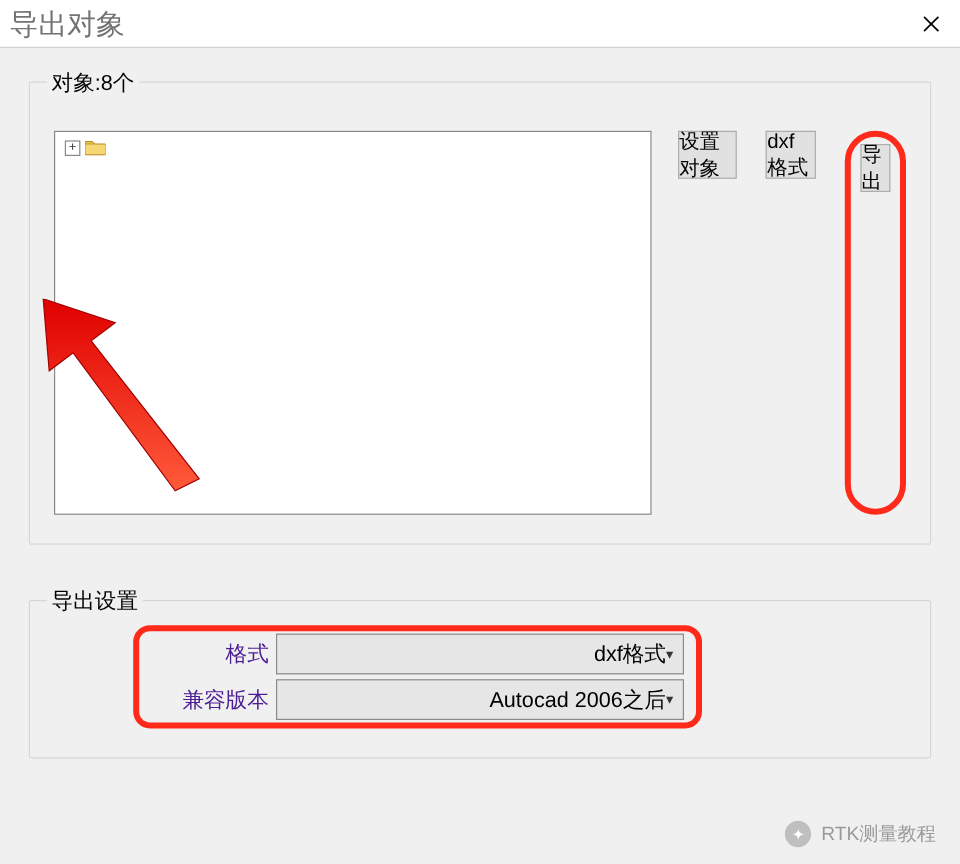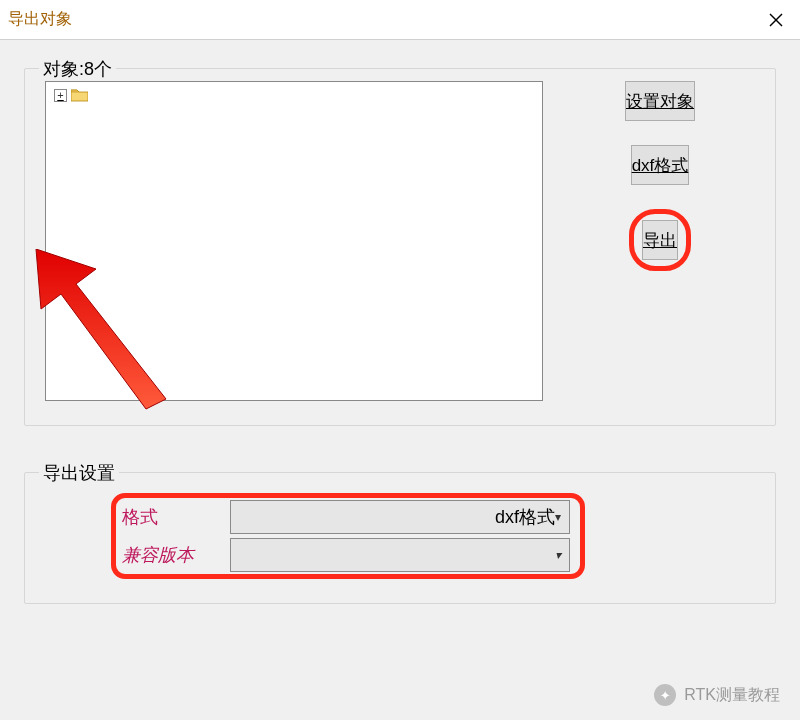--- a/index.html
+++ b/index.html
@@ -22,22 +22,22 @@
   .titlebar {
     height: 40px;
     display: flex;
     align-items: center;
     justify-content: space-between;
     padding: 0 0 0 8px;
     background: #ffffff;
     border-bottom: 1px solid #d0d0d0;
   }
   .titlebar .title {
-    font-size: 16px;
-    color: #a16207;
+    font-size: 24px;
+    color: #737373;
   }
   .close-btn {
     width: 48px;
     height: 40px;
     display: flex;
     align-items: center;
     justify-content: center;
     font-size: 20px;
     color: #000;
     cursor: pointer;
@@ -97,23 +97,22 @@
   }
   .folder-icon {
     width: 17px;
     height: 14px;
     display: inline-block;
   }
   .folder-icon svg { display:block; }
   .btn-col {
     width: 190px;
     display: flex;
-    flex-direction: column;
+    flex-direction: row;
     gap: 24px;
-    align-items: center;
   }
   .winbtn {
     height: 40px;
     background: #e1e1e1;
     border: 1px solid #adadad;
     font-size: 17px;
     color: #000;
     cursor: pointer;
     display: flex;
     align-items: center;
@@ -128,23 +127,24 @@
     margin-top: 46px;
     padding-left: 46px;
   }
   .form-row {
     display: flex;
     align-items: center;
     margin-bottom: 8px;
   }
   .form-label {
     width: 108px;
+    text-align: right;
     padding-right: 6px;
     font-size: 18px;
-    color: #be185d;
+    color: #4c1d95;
   }
   .combo {
     flex: 0 0 340px;
     height: 34px;
     background: #e6e6e6;
     border: 1px solid #8a8a8a;
     display: flex;
     align-items: center;
     justify-content: flex-end;
     padding: 0 8px 0 6px;
@@ -155,21 +155,21 @@
   .combo .chev { font-size: 12px; color: #333; }
   .form-highlight {
     display: inline-flex;
     flex-direction: column;
     border: 5px solid #ff2a1a;
     border-radius: 14px;
     padding: 2px 10px 2px 6px;
     margin-left: 40px;
   }
   .form-highlight .form-row { margin-bottom: 4px; }
-  .form-highlight .form-row:last-child { margin-bottom: 0; font-style: italic; }
+  .form-highlight .form-row:last-child { margin-bottom: 0; }
   .arrow {
     position: absolute;
     pointer-events: none;
   }
   .watermark {
     position: absolute;
     right: 20px;
     bottom: 14px;
     display: flex;
     align-items: center;
@@ -195,21 +195,21 @@
     <div class="close-btn">
       <svg viewBox="0 0 16 16">
         <line x1="2" y1="2" x2="14" y2="14" stroke="#000" stroke-width="1.4"></line>
         <line x1="14" y1="2" x2="2" y2="14" stroke="#000" stroke-width="1.4"></line>
       </svg>
     </div>
   </div>
 
   <div class="content">
 
-    <div class="groupbox" style="padding-top:12px;text-decoration:underline;">
+    <div class="groupbox" style="padding-top:40px;">
       <div class="group-label">对象:8个</div>
 
       <div class="object-row">
         <div class="treebox">
           <div class="tree-item">
             <span class="expander">+</span>
             <span class="folder-icon">
               <svg viewBox="0 0 17 14">
                 <path d="M0 2 L6 2 L8 4 L17 4 L17 13 L0 13 Z" fill="#f7d774" stroke="#b8860b" stroke-width="0.8"></path>
                 <path d="M0 2 L6 2 L8 4 L0 4 Z" fill="#e8c35a" stroke="#b8860b" stroke-width="0.6"></path>
@@ -251,20 +251,21 @@
         <div class="form-row">
           <div class="form-label">格式</div>
           <div class="combo">
             <span>dxf格式</span>
             <span class="chev">▾</span>
           </div>
         </div>
         <div class="form-row">
           <div class="form-label">兼容版本</div>
           <div class="combo">
+            <span>Autocad 2006之后</span>
             <span class="chev">▾</span>
           </div>
         </div>
       </div>
     </div>
 
   </div>
 
   <div class="watermark">
     <span class="wm-icon">✦</span>

